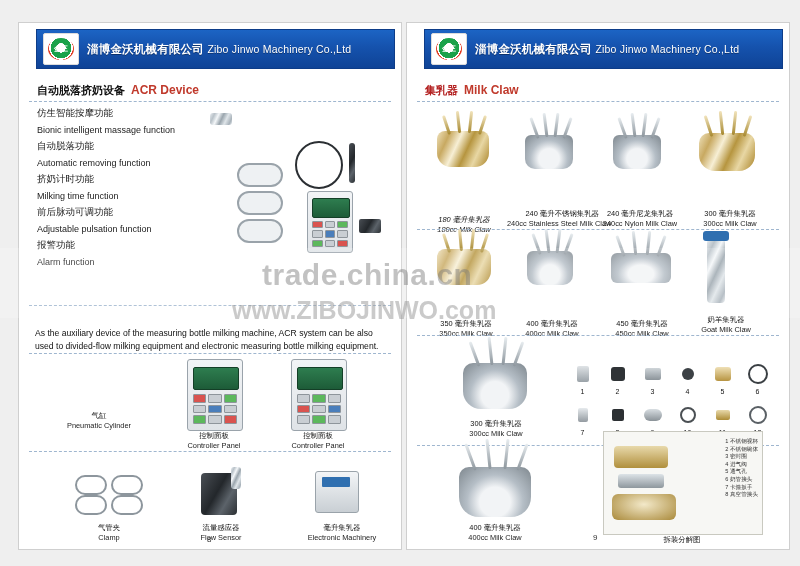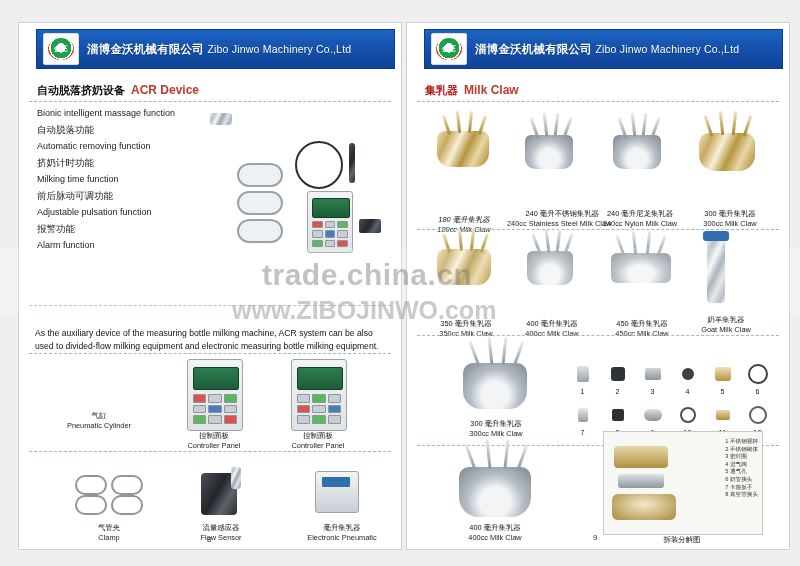--- a/index.html
+++ b/index.html
@@ -150,20 +150,21 @@
       <span class="en">Zibo Jinwo Machinery Co.,Ltd</span>
     </div>
   </div>
 
   <div class="sec-title" style="left:18px;top:60px;">
     <span>自动脱落挤奶设备</span><span class="en">ACR Device</span>
   </div>
   <div class="hr" style="left:10px;top:78px;width:362px;"></div>
 
   <div class="feat" style="left:18px;top:82px;width:200px;">
+    <div>仿生智能按摩功能</div>
     <div class="en">Bionic intelligent massage function</div>
     <div>自动脱落功能</div>
     <div class="en">Automatic removing function</div>
     <div>挤奶计时功能</div>
     <div class="en">Milking time function</div>
     <div>前后脉动可调功能</div>
     <div class="en">Adjustable pulsation function</div>
     <div>报警功能</div>
     <div class="en">Alarm function</div>
   </div>
@@ -259,21 +260,21 @@
   <div class="ph metal" style="left:212px;top:444px;width:10px;height:22px;"></div>
   <div class="cap" style="left:152px;top:500px;width:100px;">
     <b>流量感应器</b><br>
     <span class="en">Flow Sensor</span>
   </div>
 
   <div class="ph" style="left:296px;top:448px;width:42px;height:40px;background:linear-gradient(#f3f5f7,#c9cfd4);border:1px solid #9aa3aa;border-radius:3px;"></div>
   <div class="ph" style="left:303px;top:454px;width:28px;height:10px;background:#2f6fb0;border-radius:1px;"></div>
   <div class="cap" style="left:268px;top:500px;width:110px;">
     <b>毫升集乳器</b><br>
-    <span class="en">Electronic Pneumatic</span>
+    <span class="en">Electronic Machinery</span>
   </div>
 
   <div class="pgnum" style="left:188px;top:512px;">8</div>
 </div>
 
 <div class="leaf leafR">
 
   <div class="hdr">
     <div class="logo">
       <div class="ring">

